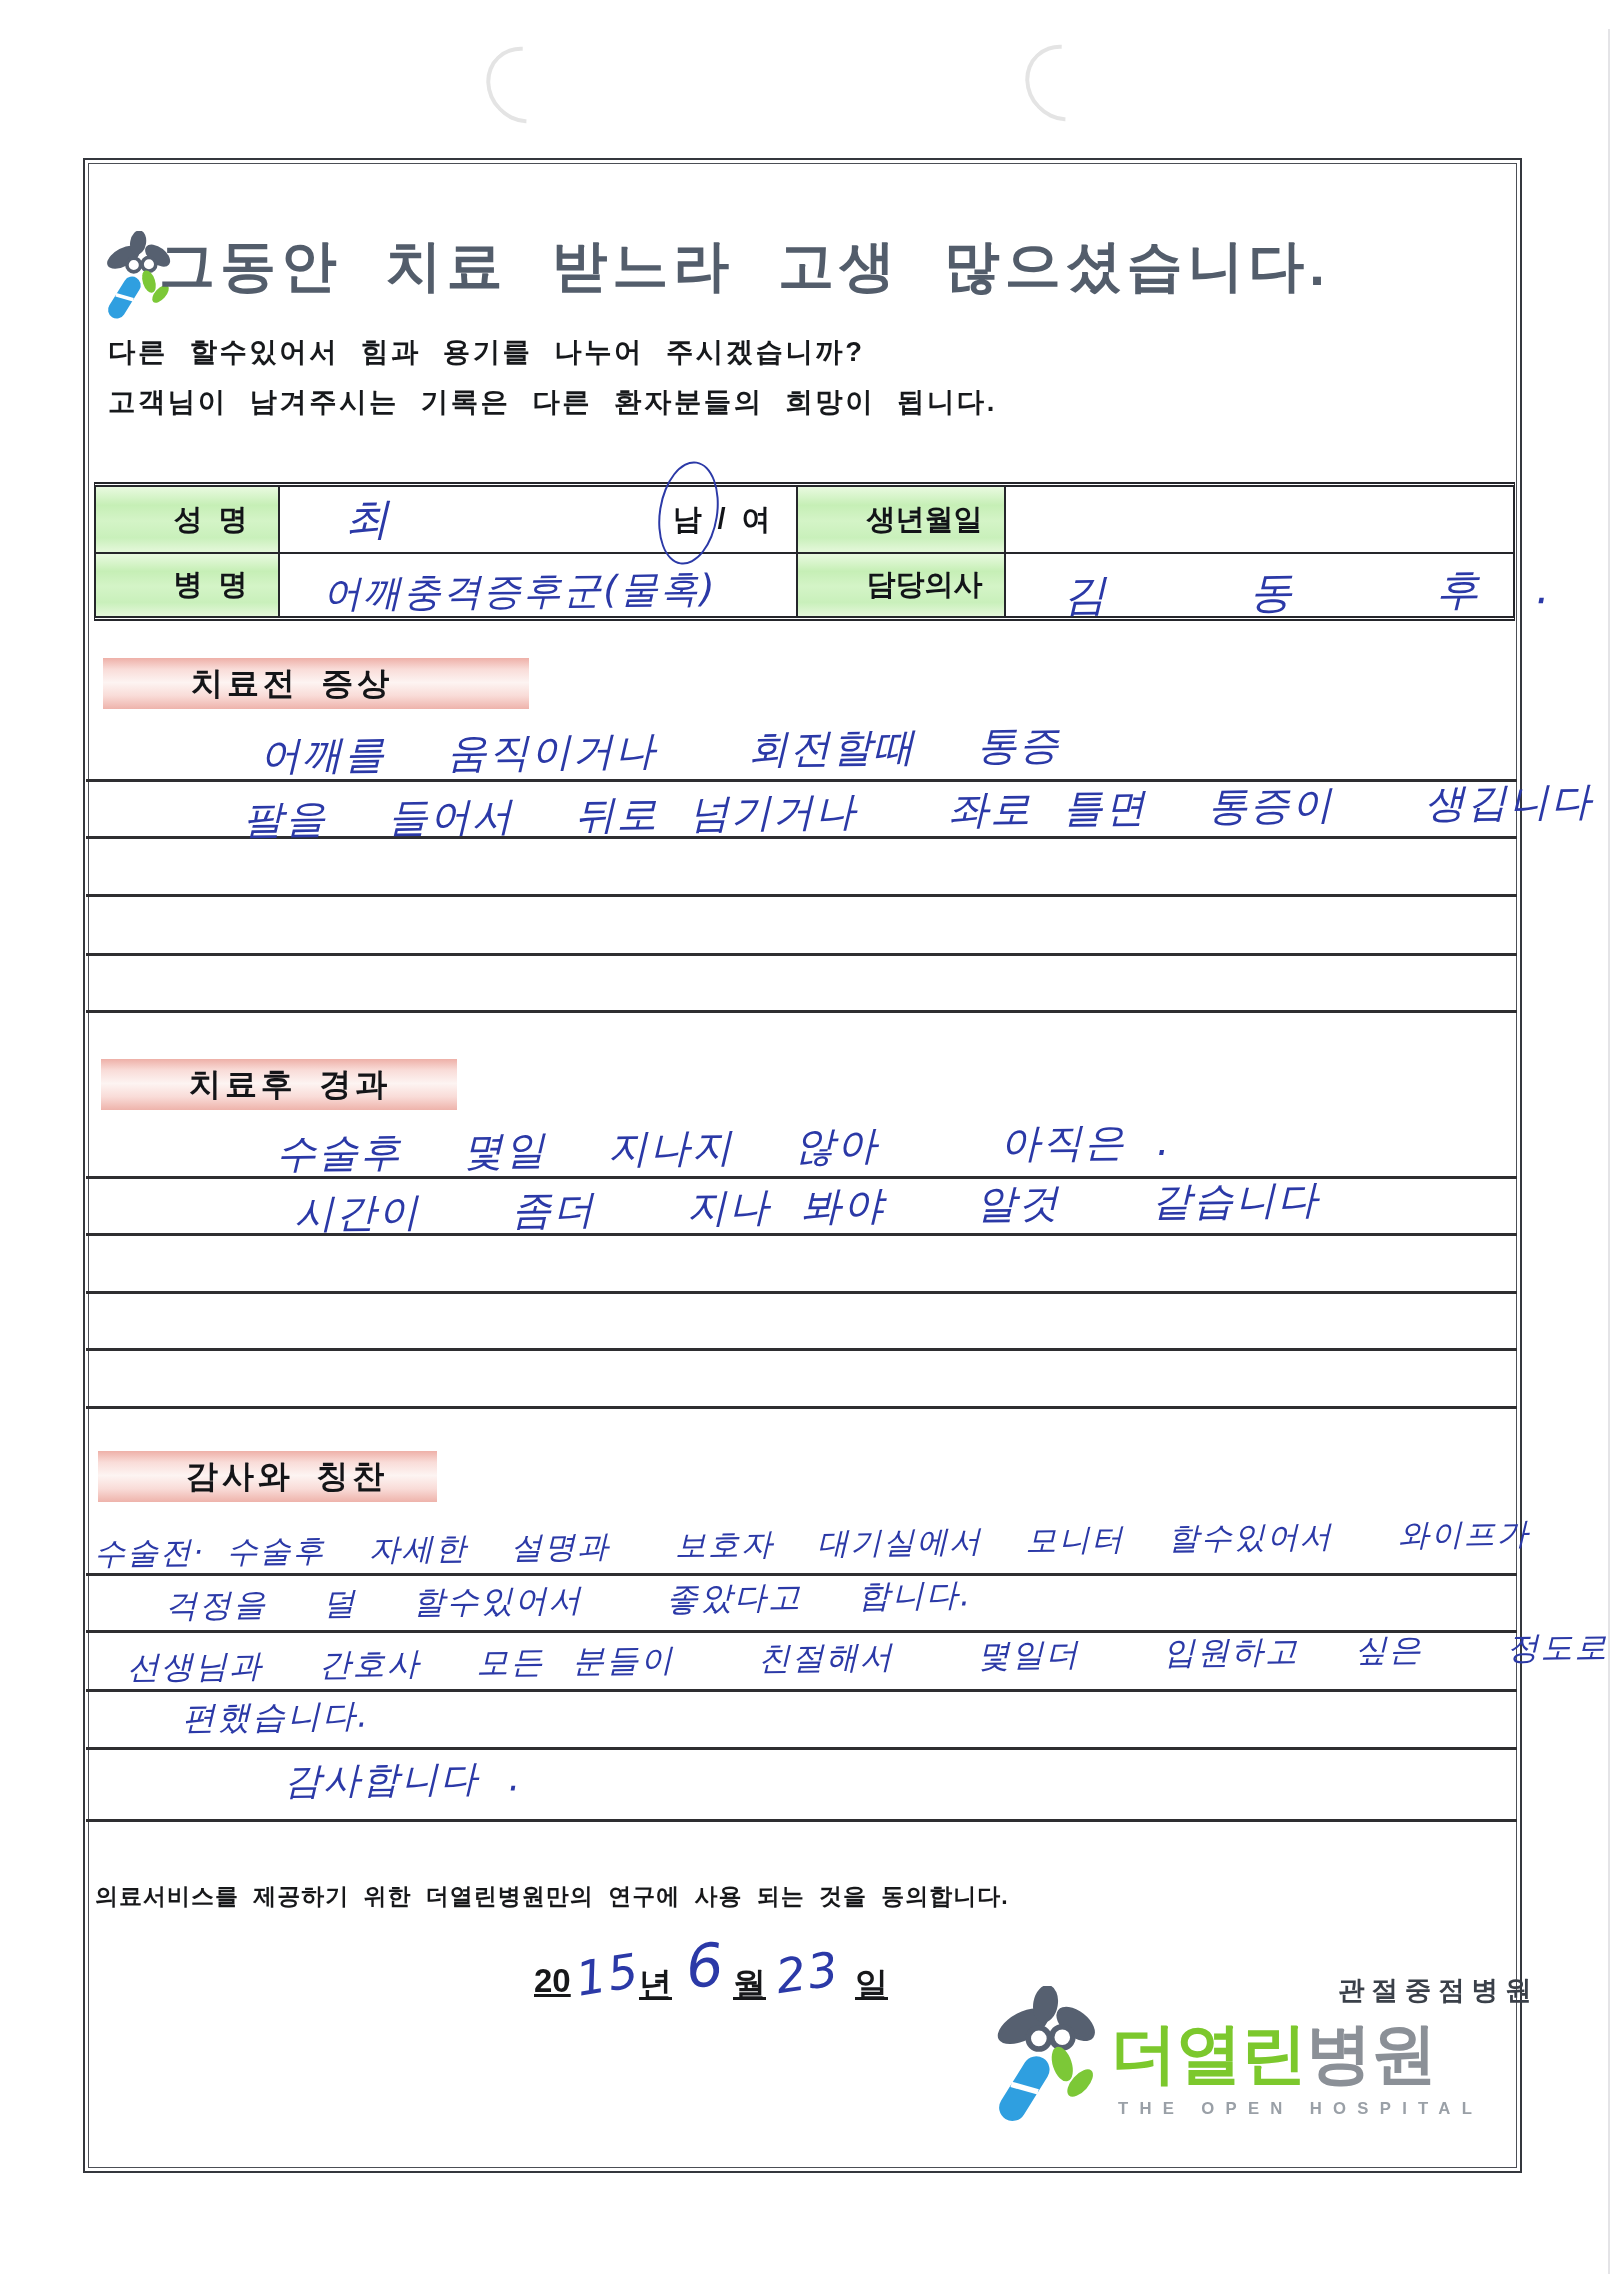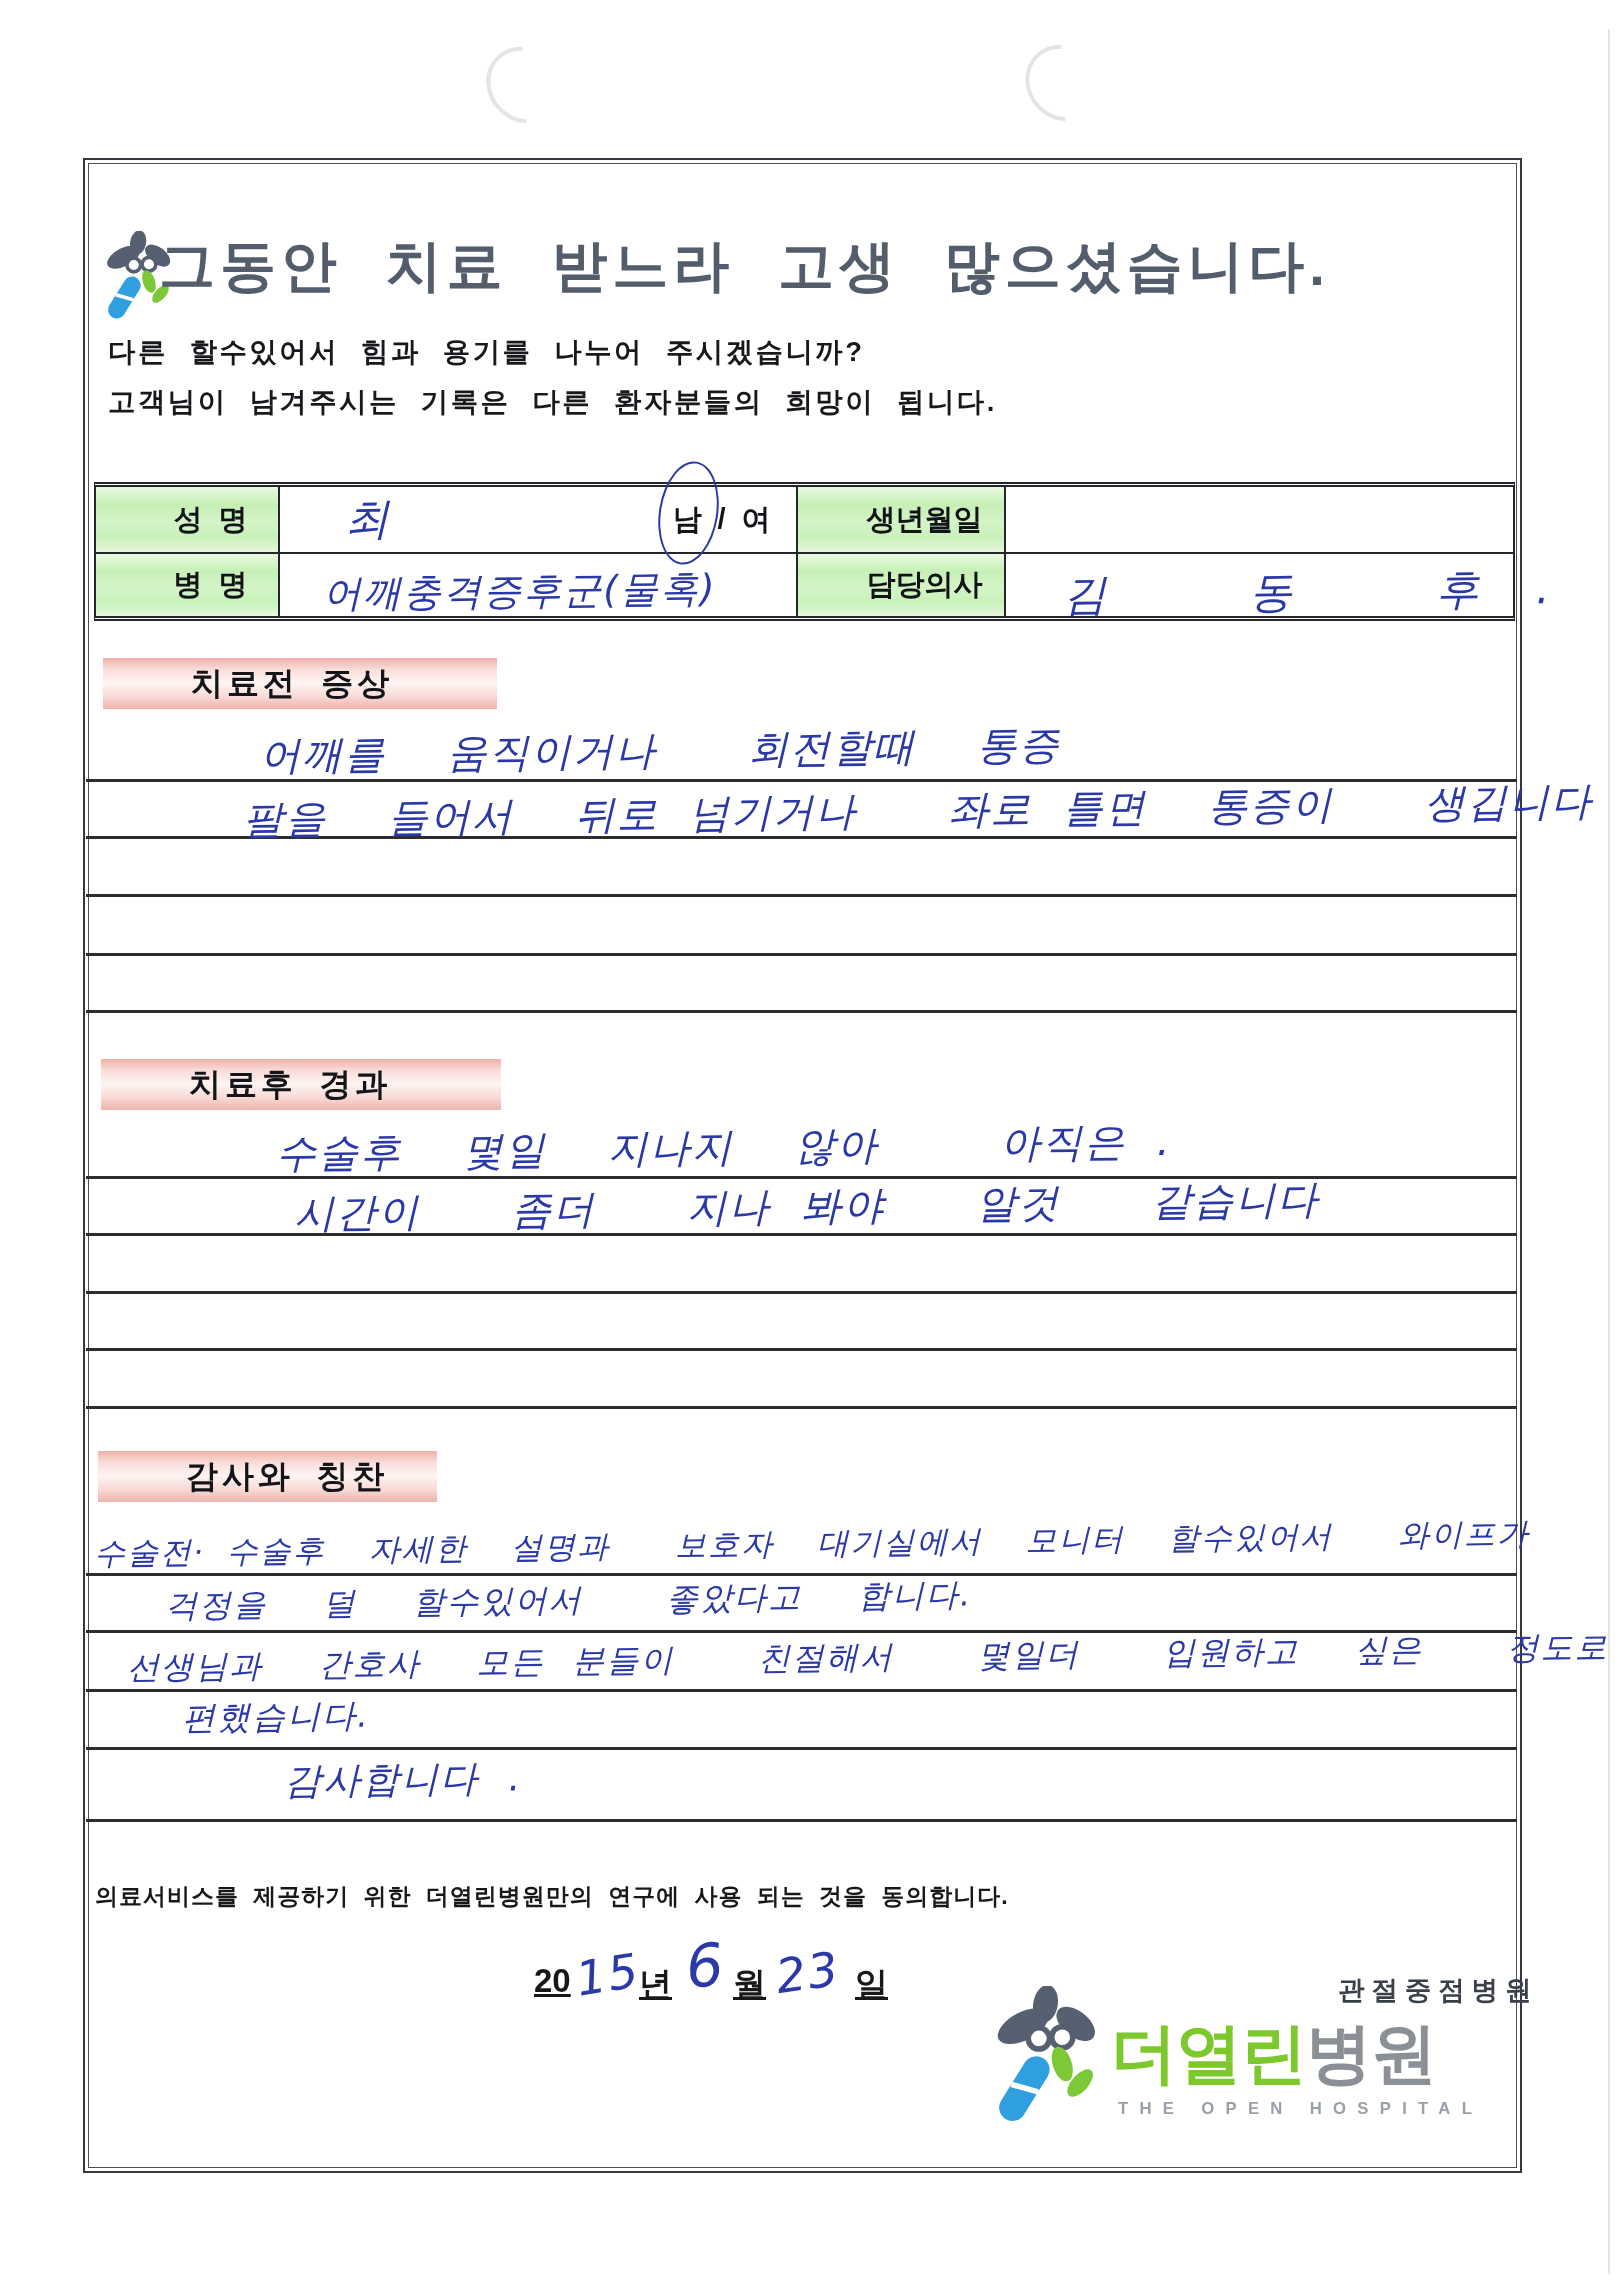--- a/index.html
+++ b/index.html
@@ -53,22 +53,22 @@
     position:absolute; left:-13.7px; top:-39px; width:59px; height:104px;
     border:2.9px solid #2b39a7; border-radius:50%; transform:rotate(9deg);
   }
 
   
   .sec-bar {
     position:absolute; height:51px; display:flex; align-items:center; padding-left:88px;
     background:linear-gradient(180deg,#eeb0a8 0%,#f9dcd8 22%,#fdf4f2 48%,#f9dcd8 74%,#eeb3ab 100%);
     font-size:32px; font-weight:800; color:#141518; letter-spacing:3.9px; word-spacing:9.8px;
   }
-  .bar1 { left:103px; top:658px; width:394px; }
-  .bar2 { left:101px; top:1059px; width:400px; }
+  .bar1 { left:103px; top:658px; width:426px; }
+  .bar2 { left:101px; top:1059px; width:356px; }
   .bar3 { left:98px; top:1451px; width:339px; }
 
   
   .rule { position:absolute; left:86px; width:1431px; height:2.5px; background:#2e2e31; }
 
   
   .hand {
     position:absolute; font-family:"DejaVu Sans", sans-serif; font-style:italic;
     color:#2b39a7; letter-spacing:2px; word-spacing:15.7px; transform:rotate(-0.8deg);
   }

